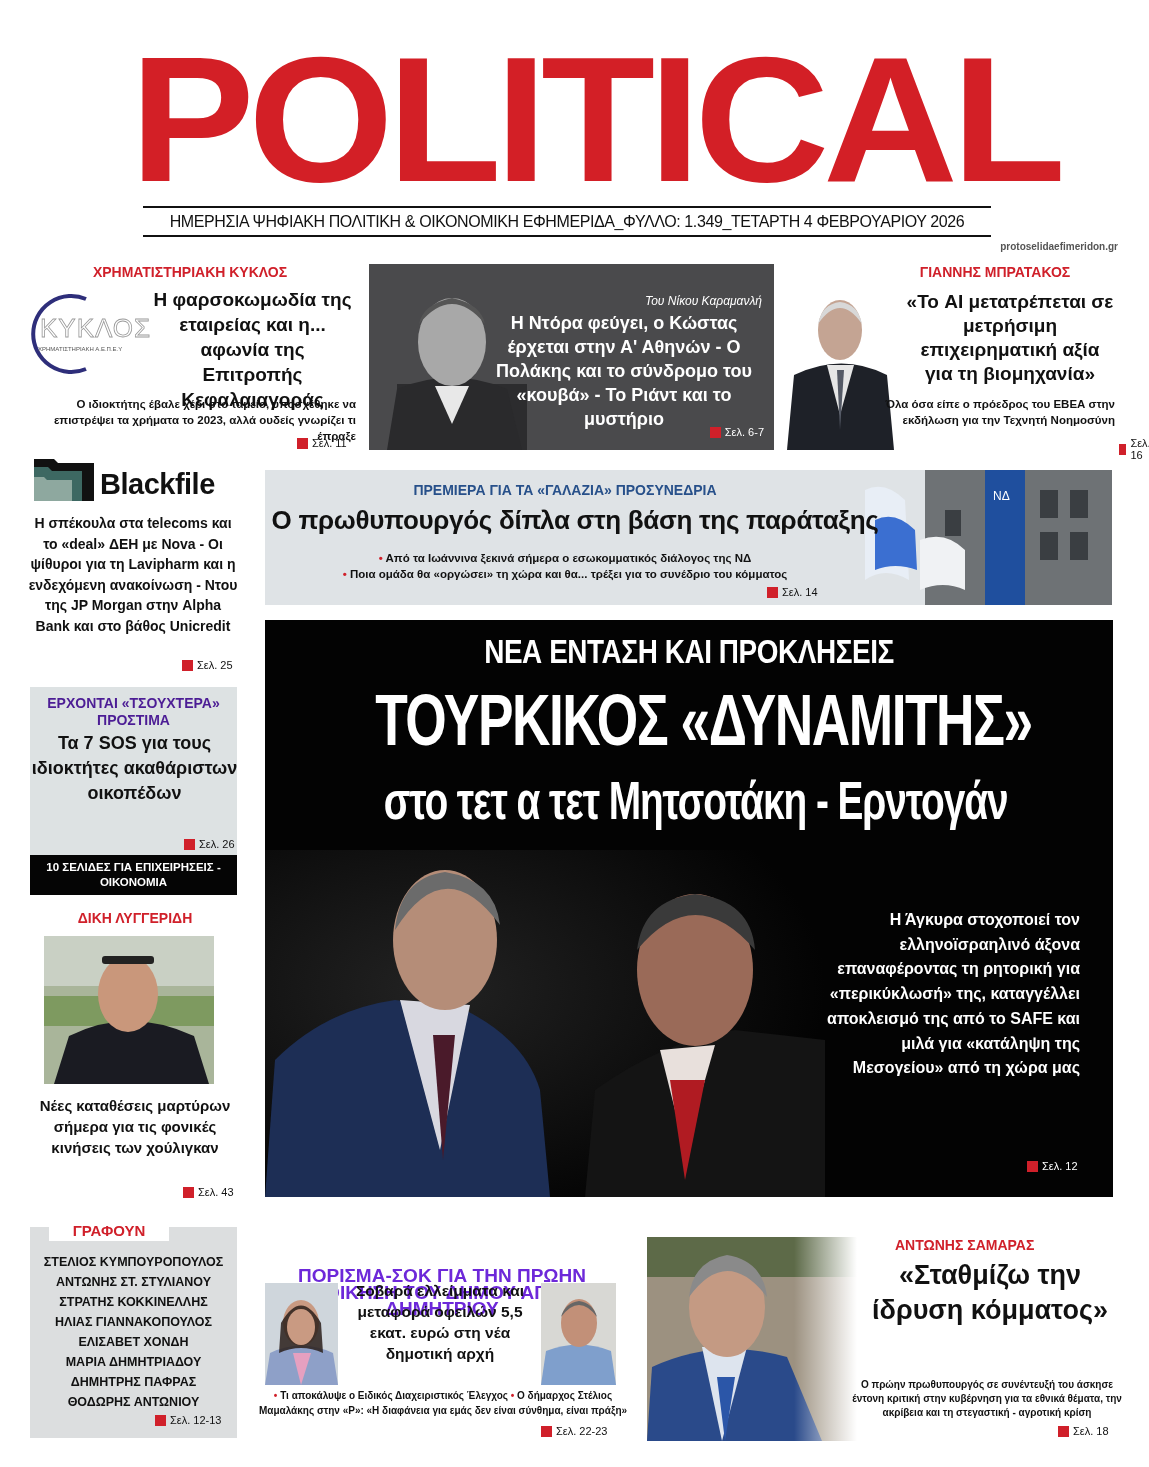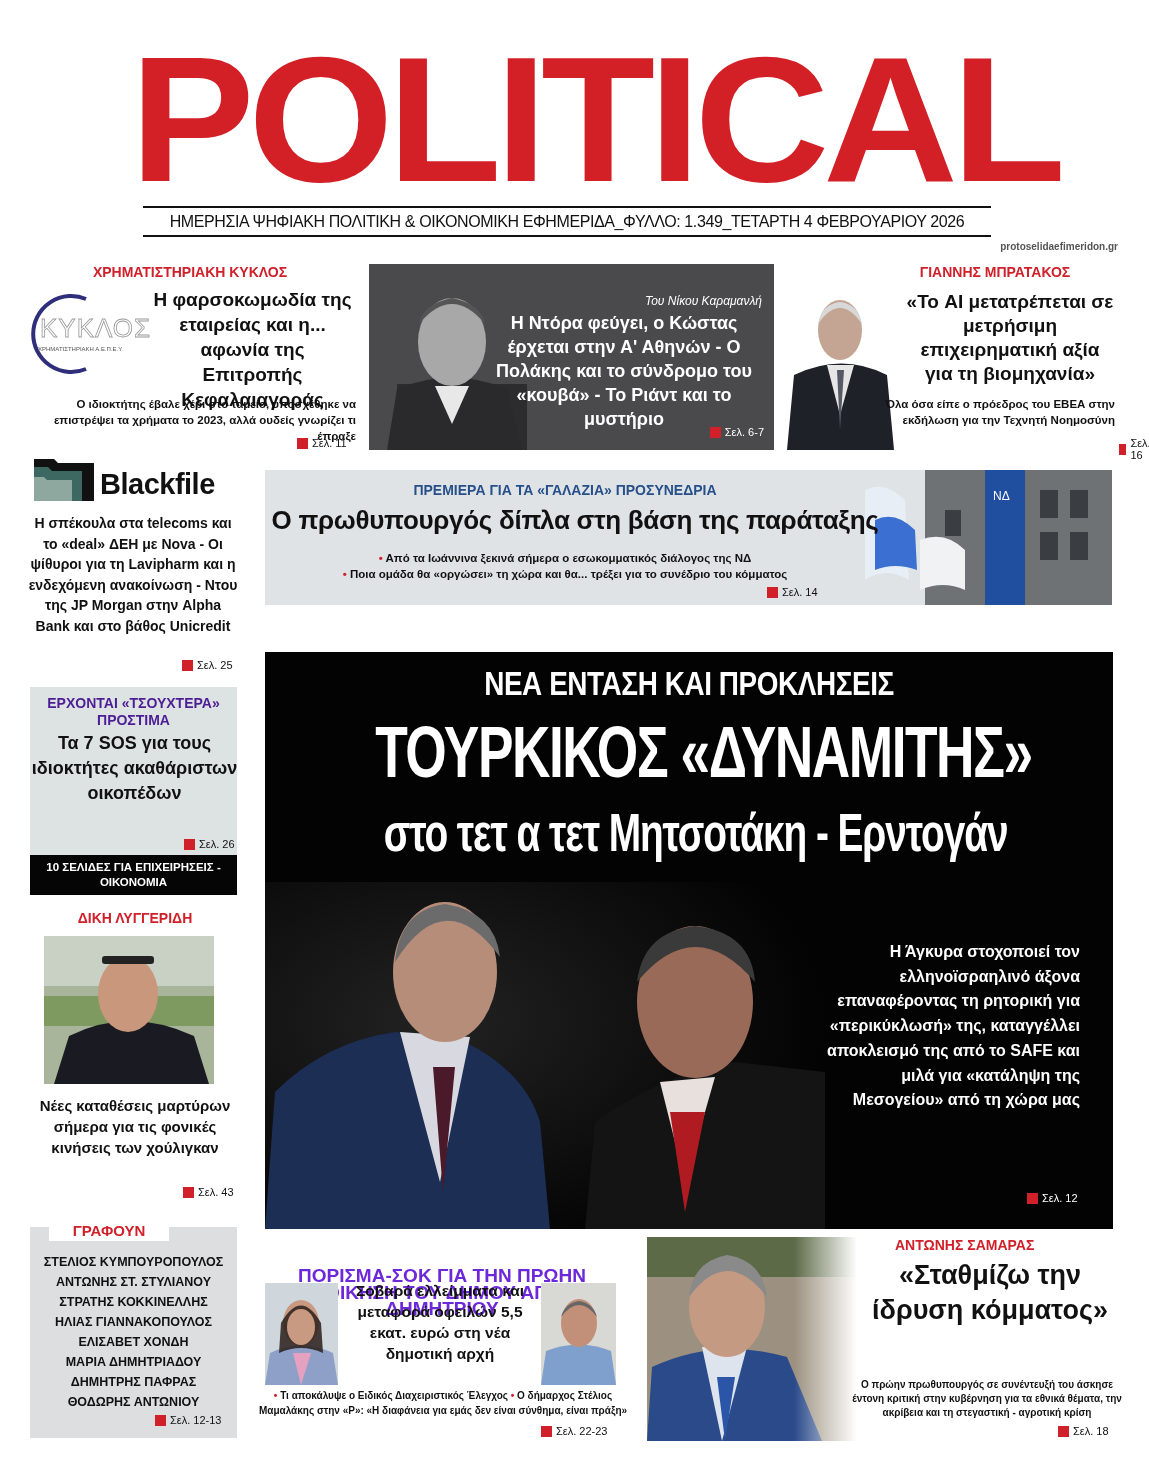--- a/index.html
+++ b/index.html
@@ -53,21 +53,21 @@
   
   #nd-box { left: 265px; top: 470px; width: 847px; height: 135px; background: #dfe3e6; overflow: hidden; }
   #nd-building { left: 600px; top: 0; width: 247px; height: 135px; }
   #nd-kicker { left: 0; top: 12px; width: 600px; font-weight: 700; font-size: 14px; color: #27508a; text-align: center; }
   #nd-title { left: 0; top: 35px; width: 620px; font-size: 26px; font-weight: 700; text-align: center; letter-spacing: -0.3px; }
   #nd-bullets { left: 0; top: 80px; width: 600px; font-size: 11.5px; line-height: 16px; text-align: center; font-weight: 700; }
   #nd-bullets .dot { color: #d0202a; }
   #nd-pg { left: 502px; top: 116px; }
 
   
-  #main-box { left: 265px; top: 652px; width: 848px; height: 577px; background: #030303; overflow: hidden; }
+  #main-box { left: 265px; top: 620px; width: 848px; height: 577px; background: #030303; overflow: hidden; }
   #main-kicker { left: 0; top: 12px; width: 848px; color: #fff; font-size: 34px; font-weight: 700; text-align: center; letter-spacing: -0.5px; transform: scaleX(0.82); }
   #main-title { left: 0; top: 58px; width: 848px; color: #fff; font-size: 72px; font-weight: 900; text-align: center; line-height: 84px; letter-spacing: -2px; transform: scaleX(0.74); white-space: nowrap; }
   #main-sub { left: 0; top: 145px; width: 848px; color: #fff; font-size: 54px; font-weight: 900; text-align: center; line-height: 70px; letter-spacing: -1.5px; transform: scaleX(0.72); white-space: nowrap; }
   #main-photo { left: 0; top: 230px; width: 560px; height: 347px; }
   #main-text { left: 545px; top: 288px; width: 270px; color: #fff; font-size: 16px; line-height: 24.7px; font-weight: 700; text-align: right; }
   #main-pg { left: 762px; top: 540px; color: #fff; }
   #main-pg .pgt { color: #fff; }
 
   
   #ts-box { left: 30px; top: 687px; width: 207px; height: 168px; background: #dde2e3; }

